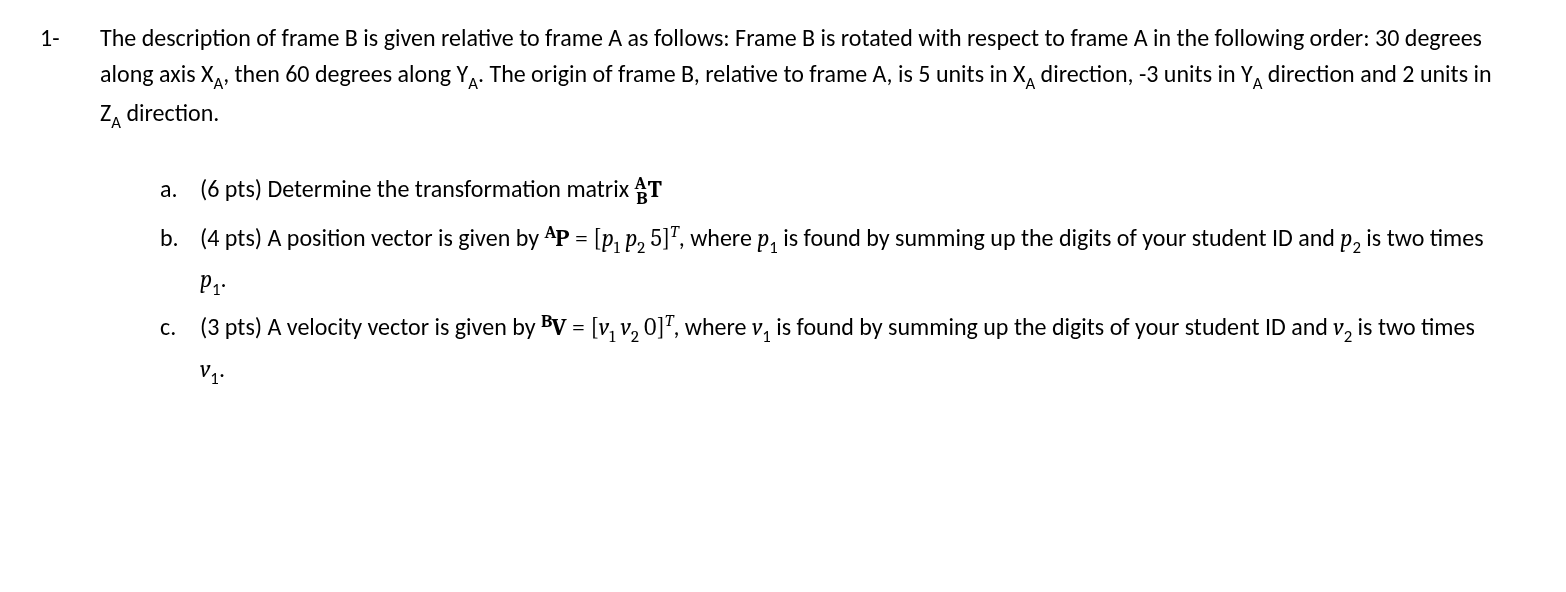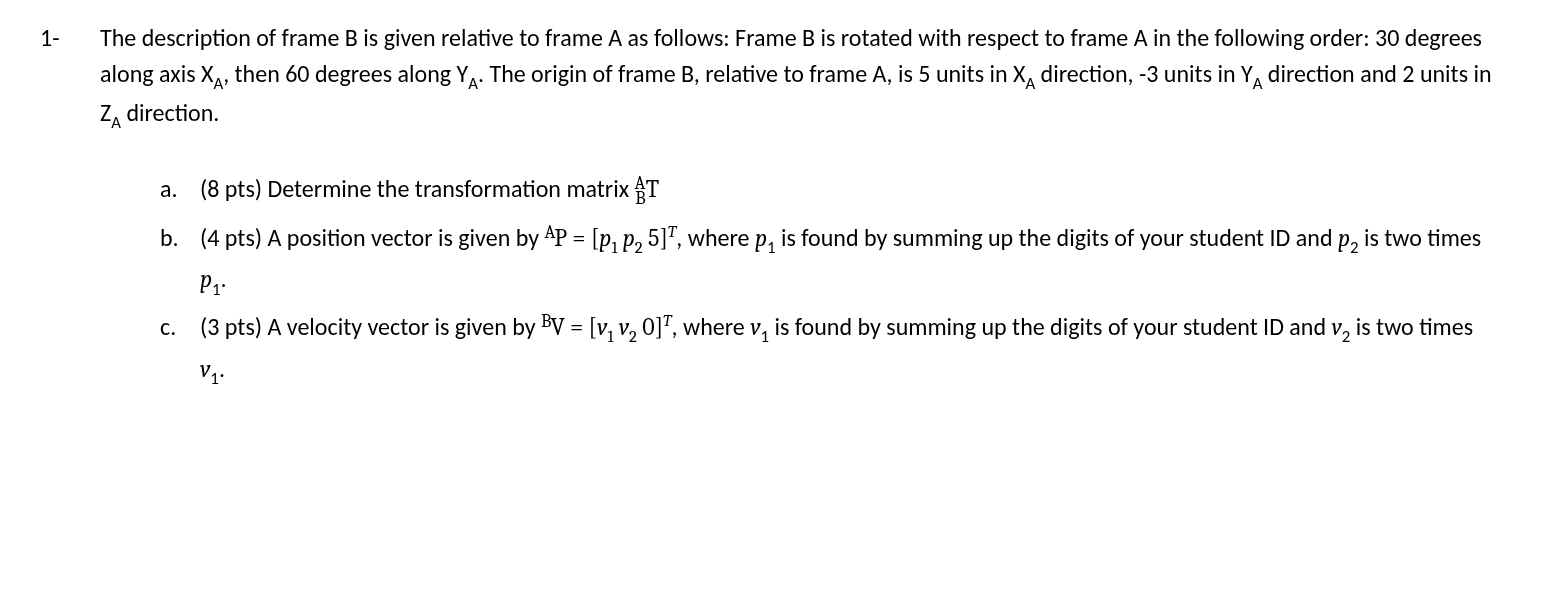--- a/index.html
+++ b/index.html
@@ -46,21 +46,21 @@
       font-size: 0.7em;
       vertical-align: sub;
       position: relative;
       top: 0.1em;
     }
     .sup {
       font-size: 0.7em;
       vertical-align: super;
     }
     .bold {
-      font-weight: normal;
+      font-weight: bold;
     }
     .math {
       font-family: "Cambria Math", Cambria, serif;
     }
     .math-it {
       font-family: "Cambria Math", Cambria, serif;
       font-style: italic;
     }
     .presup {
       font-size: 0.75em;
@@ -84,21 +84,21 @@
   <div class="q-body">
     <div>
       <span>The description of frame B is given relative to frame A as follows: Frame B is rotated with respect to frame A in the following order: 30 degrees along axis X</span><span class="sub">A</span><span>, then 60 degrees along Y</span><span class="sub">A</span><span>. The origin of frame B, relative to frame A, is 5 units in X</span><span class="sub">A</span><span> direction, -3 units in Y</span><span class="sub">A</span><span> direction and 2 units in Z</span><span class="sub">A</span><span> direction.</span>
     </div>
 
     <div class="subparts">
 
       <div class="subpart">
         <div class="sp-label">a.</div>
         <div class="sp-body">
-          <span>(8 pts) Determine the transformation matrix </span><span class="math bold"><span class="presup">A</span><span class="presub" style="margin-left:-9px;">B</span><span>T</span></span>
+          <span>(6 pts) Determine the transformation matrix </span><span class="math bold"><span class="presup">A</span><span class="presub" style="margin-left:-9px;">B</span><span>T</span></span>
         </div>
       </div>
 
       <div class="subpart">
         <div class="sp-label">b.</div>
         <div class="sp-body">
           <span>(4 pts) A position vector is given by </span><span class="math"><span class="presup bold">A</span><span class="bold">P</span><span> = [</span><span class="math-it">p</span><span class="sub">1</span><span>  </span><span class="math-it">p</span><span class="sub">2</span><span>  5]</span><span class="sup math-it">T</span></span><span>, where </span><span class="math-it">p</span><span class="sub">1</span><span> is found by summing up the digits of your student ID and </span><span class="math-it">p</span><span class="sub">2</span><span> is two times </span><span class="math-it">p</span><span class="sub">1</span><span>.</span>
         </div>
       </div>
 

